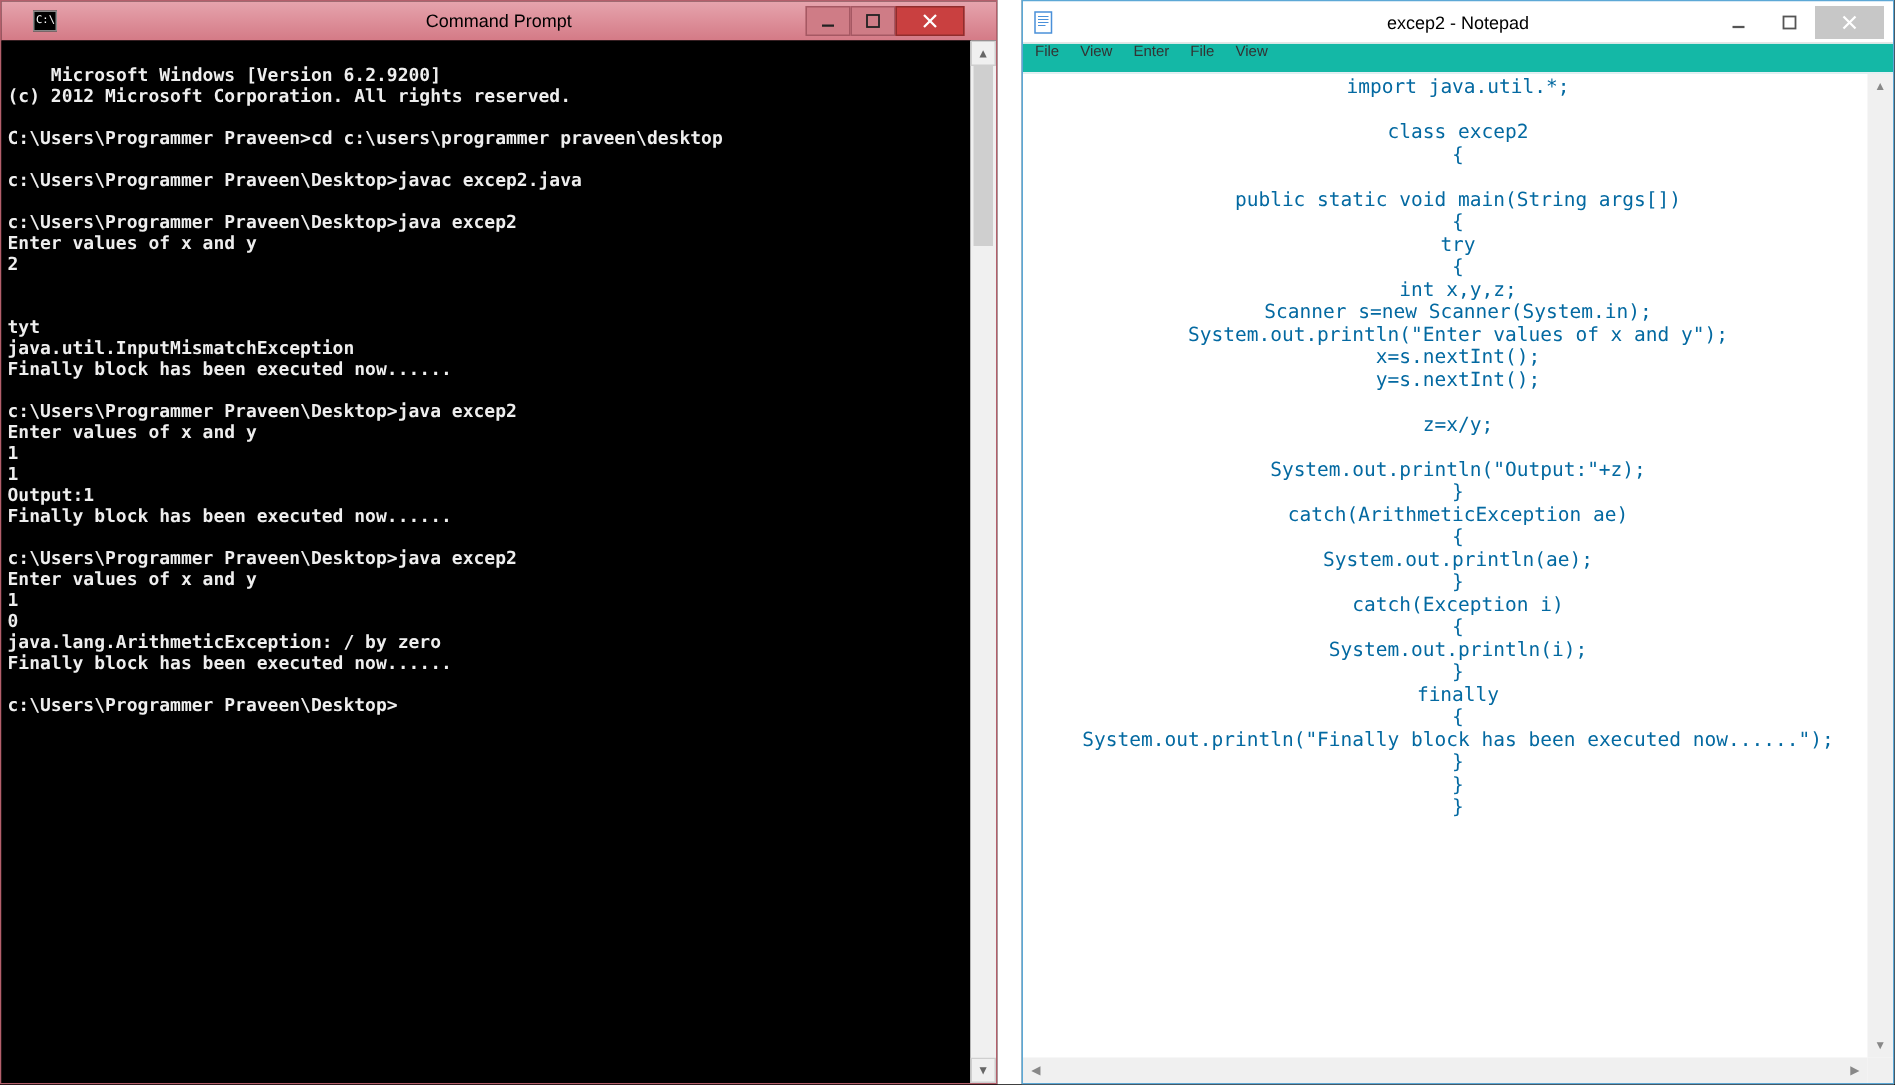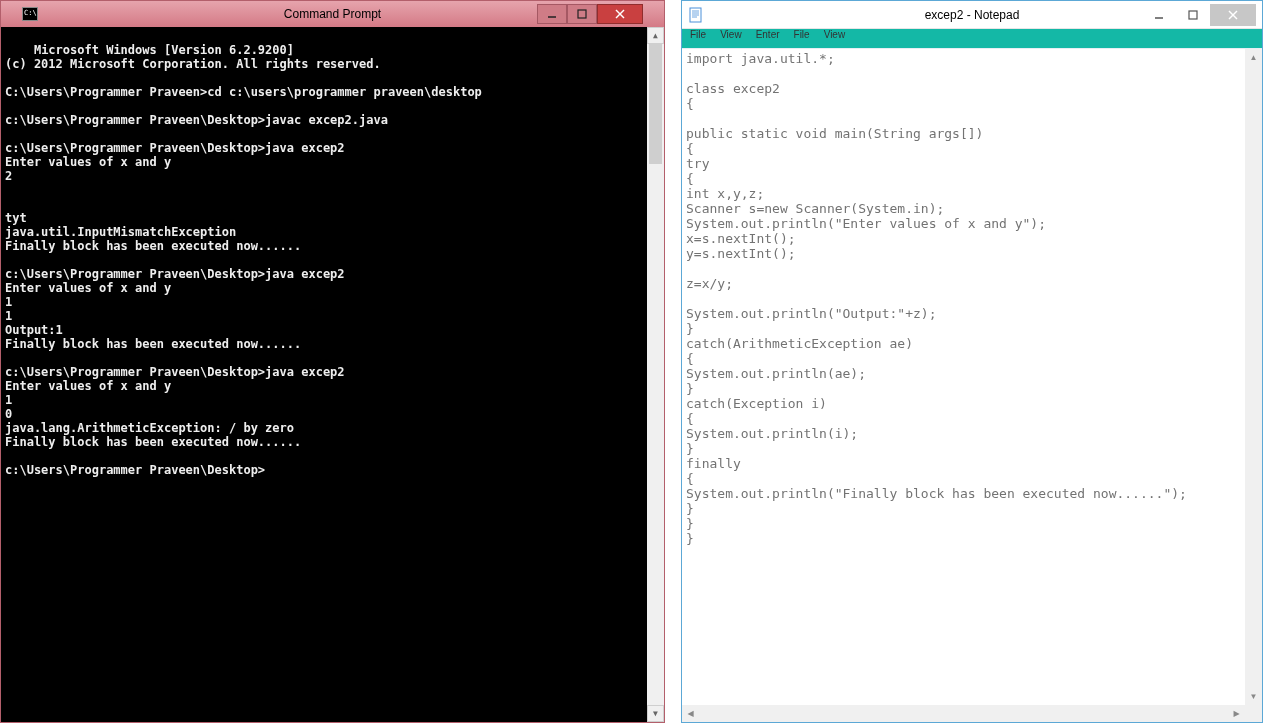--- a/index.html
+++ b/index.html
@@ -147,22 +147,23 @@
 
   .np-body {
     flex:1;
     position:relative;
     background:#fff;
     overflow:hidden;
   }
   .np-text {
     padding:2px 4px;
     font: 13px/15px Consolas,"Lucida Console",monospace;
-    color:#737373;
+    color:#0369a1;
     white-space:pre;
+    text-align:center;
   }
   .np-scroll-v {
     position:absolute; right:0; top:0; bottom:17px;
     width:17px; background:#f0f0f0;
     display:flex;flex-direction:column;
   }
   .np-scroll-v .arrow{height:17px;display:flex;align-items:center;justify-content:center;color:#888;font-size:8px;}
   .np-scroll-v .track{flex:1;}
   .np-scroll-h {
     position:absolute; left:0; right:17px; bottom:0;

